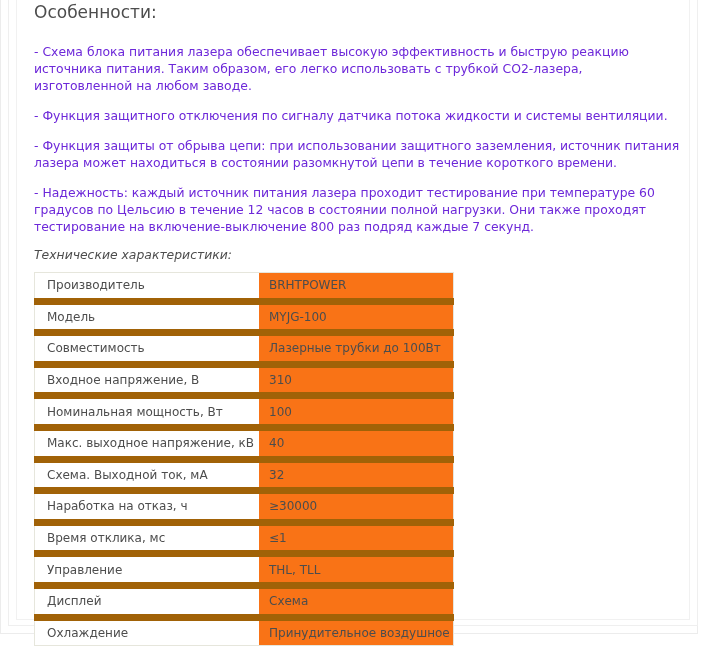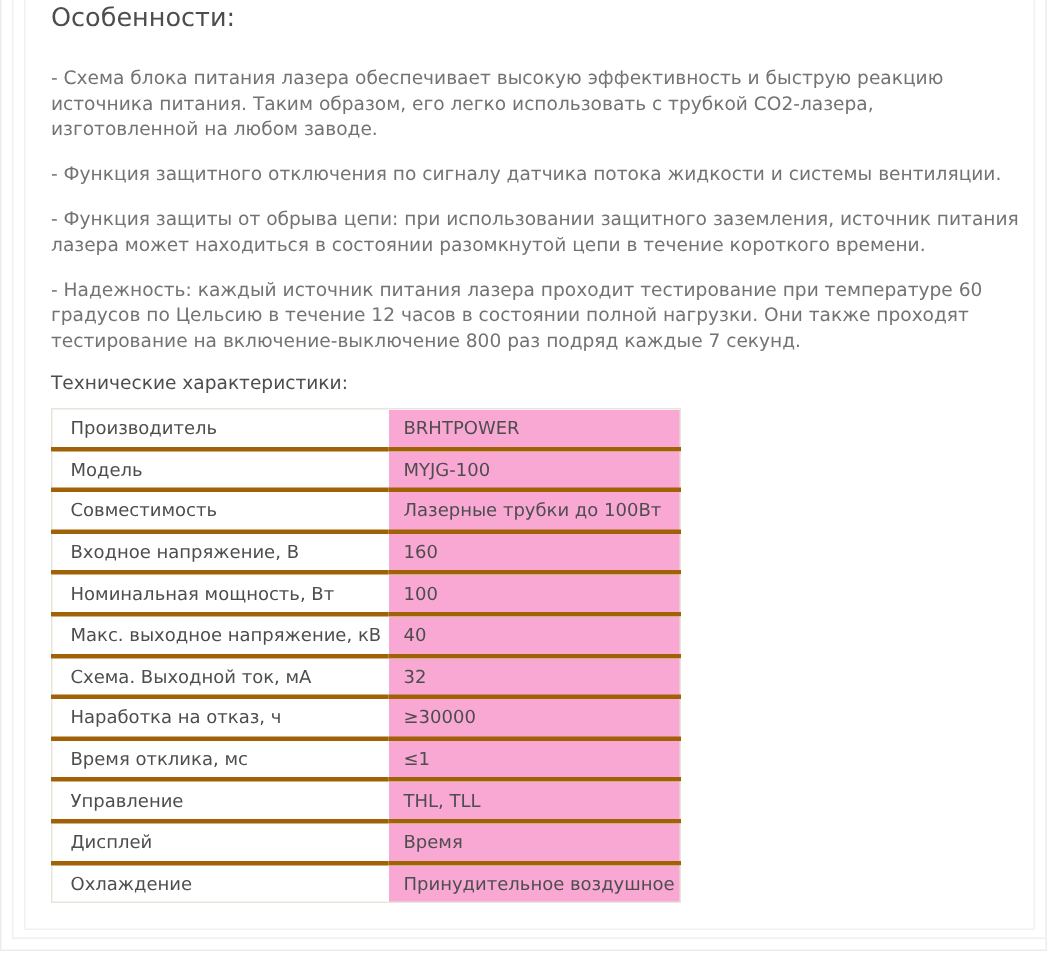--- a/index.html
+++ b/index.html
@@ -48,67 +48,68 @@
   .content {
     position: absolute;
     left: 34px;
     top: 4px;
     width: 646px;
   }
 
   .para {
     font-size: 12.4px;
     line-height: 17px;
-    color: #737373;
+    color: #6d28d9;
     margin: 0 0 13px 0;
   }
   .para.tight {
     margin-bottom: 12px;
   }
   .heading-line {
     font-size: 17px;
     line-height: 17px;
     color: #4d4d4d;
     margin: 0 0 22px 0;
   }
   .specs-title {
     font-size: 12.4px;
+    font-style: italic;
     color: #4d4d4d;
     margin: 0 0 9px 0;
     line-height: 16px;
   }
 
   
   .spec-table {
     border-collapse: collapse;
     width: 396px;
     table-layout: fixed;
     border: 1px solid #e6e6dc;
     margin: 0;
   }
   .spec-table td {
     font-size: 12px;
     color: #4d4d4d;
     height: 24.6px;
     padding: 0 0 0 12px;
-    border-bottom: 3px solid #a16207;
+    border-bottom: 7px solid #a16207;
     vertical-align: middle;
     overflow: hidden;
     white-space: nowrap;
   }
   .spec-table tr:last-child td {
     border-bottom: none;
   }
   .spec-table td.spec-label {
     width: 212px;
     background: #ffffff;
   }
   .spec-table td.spec-value {
     width: 184px;
-    background: #f9a8d4;
+    background: #f97316;
     padding-left: 10px;
   }
 </style>
 </head>
 <body>
 
 <div class="outer-frame"></div>
 <div class="mid-frame"></div>
 <div class="inner-frame"></div>
 
@@ -132,21 +133,21 @@
       <tr>
         <td class="spec-label">Модель</td>
         <td class="spec-value">MYJG-100</td>
       </tr>
       <tr>
         <td class="spec-label">Совместимость</td>
         <td class="spec-value">Лазерные трубки до 100Вт</td>
       </tr>
       <tr>
         <td class="spec-label">Входное напряжение, В</td>
-        <td class="spec-value">160</td>
+        <td class="spec-value">310</td>
       </tr>
       <tr>
         <td class="spec-label">Номинальная мощность, Вт</td>
         <td class="spec-value">100</td>
       </tr>
       <tr>
         <td class="spec-label">Макс. выходное напряжение, кВ</td>
         <td class="spec-value">40</td>
       </tr>
       <tr>
@@ -160,21 +161,21 @@
       <tr>
         <td class="spec-label">Время отклика, мс</td>
         <td class="spec-value">≤1</td>
       </tr>
       <tr>
         <td class="spec-label">Управление</td>
         <td class="spec-value">THL, TLL</td>
       </tr>
       <tr>
         <td class="spec-label">Дисплей</td>
-        <td class="spec-value">Время</td>
+        <td class="spec-value">Схема</td>
       </tr>
       <tr>
         <td class="spec-label">Охлаждение</td>
         <td class="spec-value">Принудительное воздушное</td>
       </tr>
 
     </tbody>
   </table>
 
 </div>

